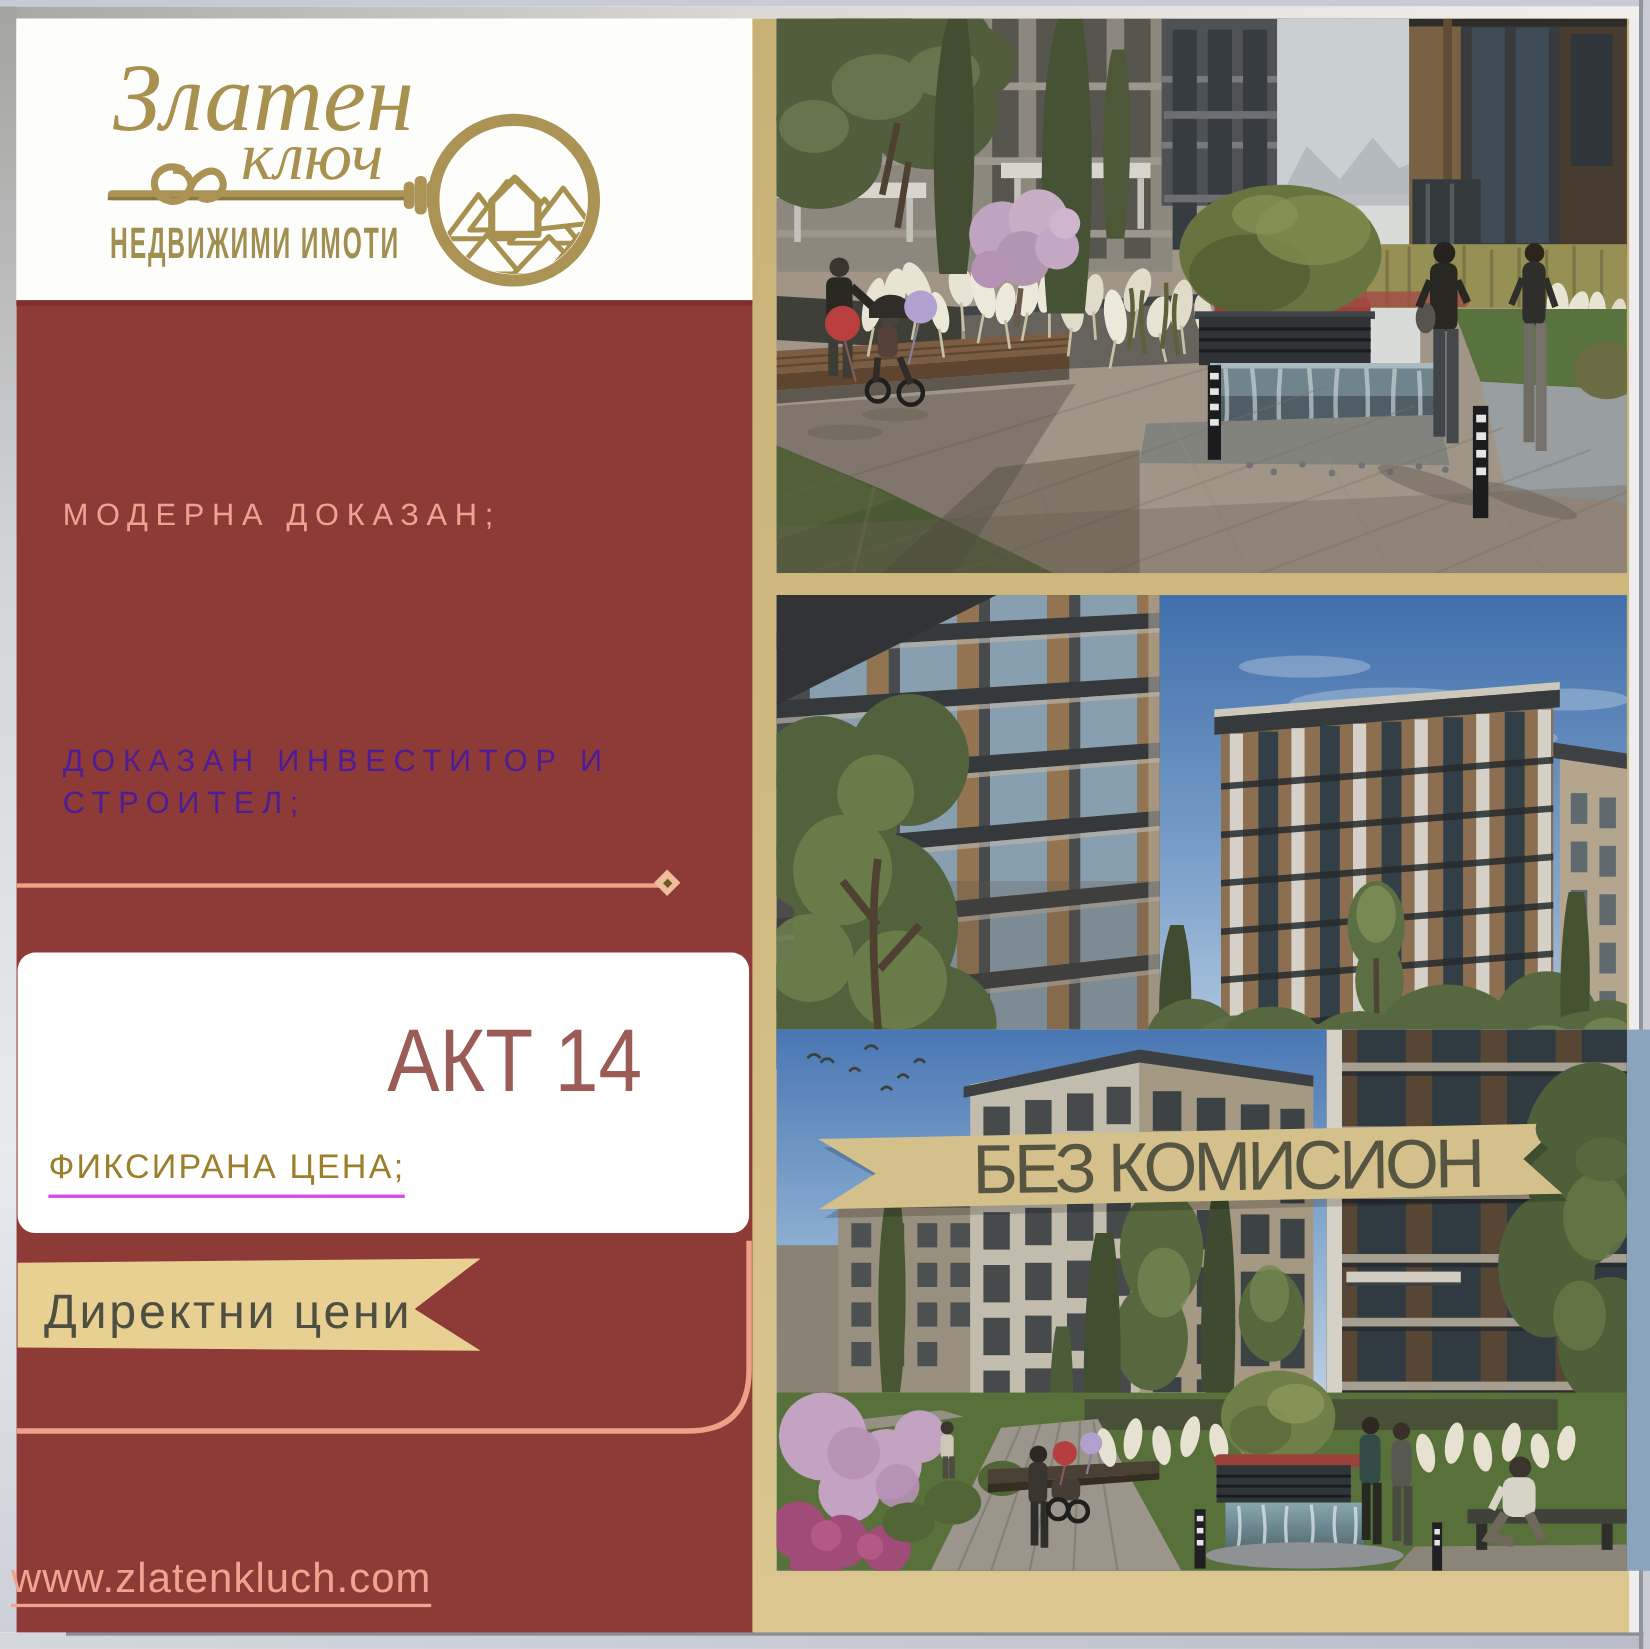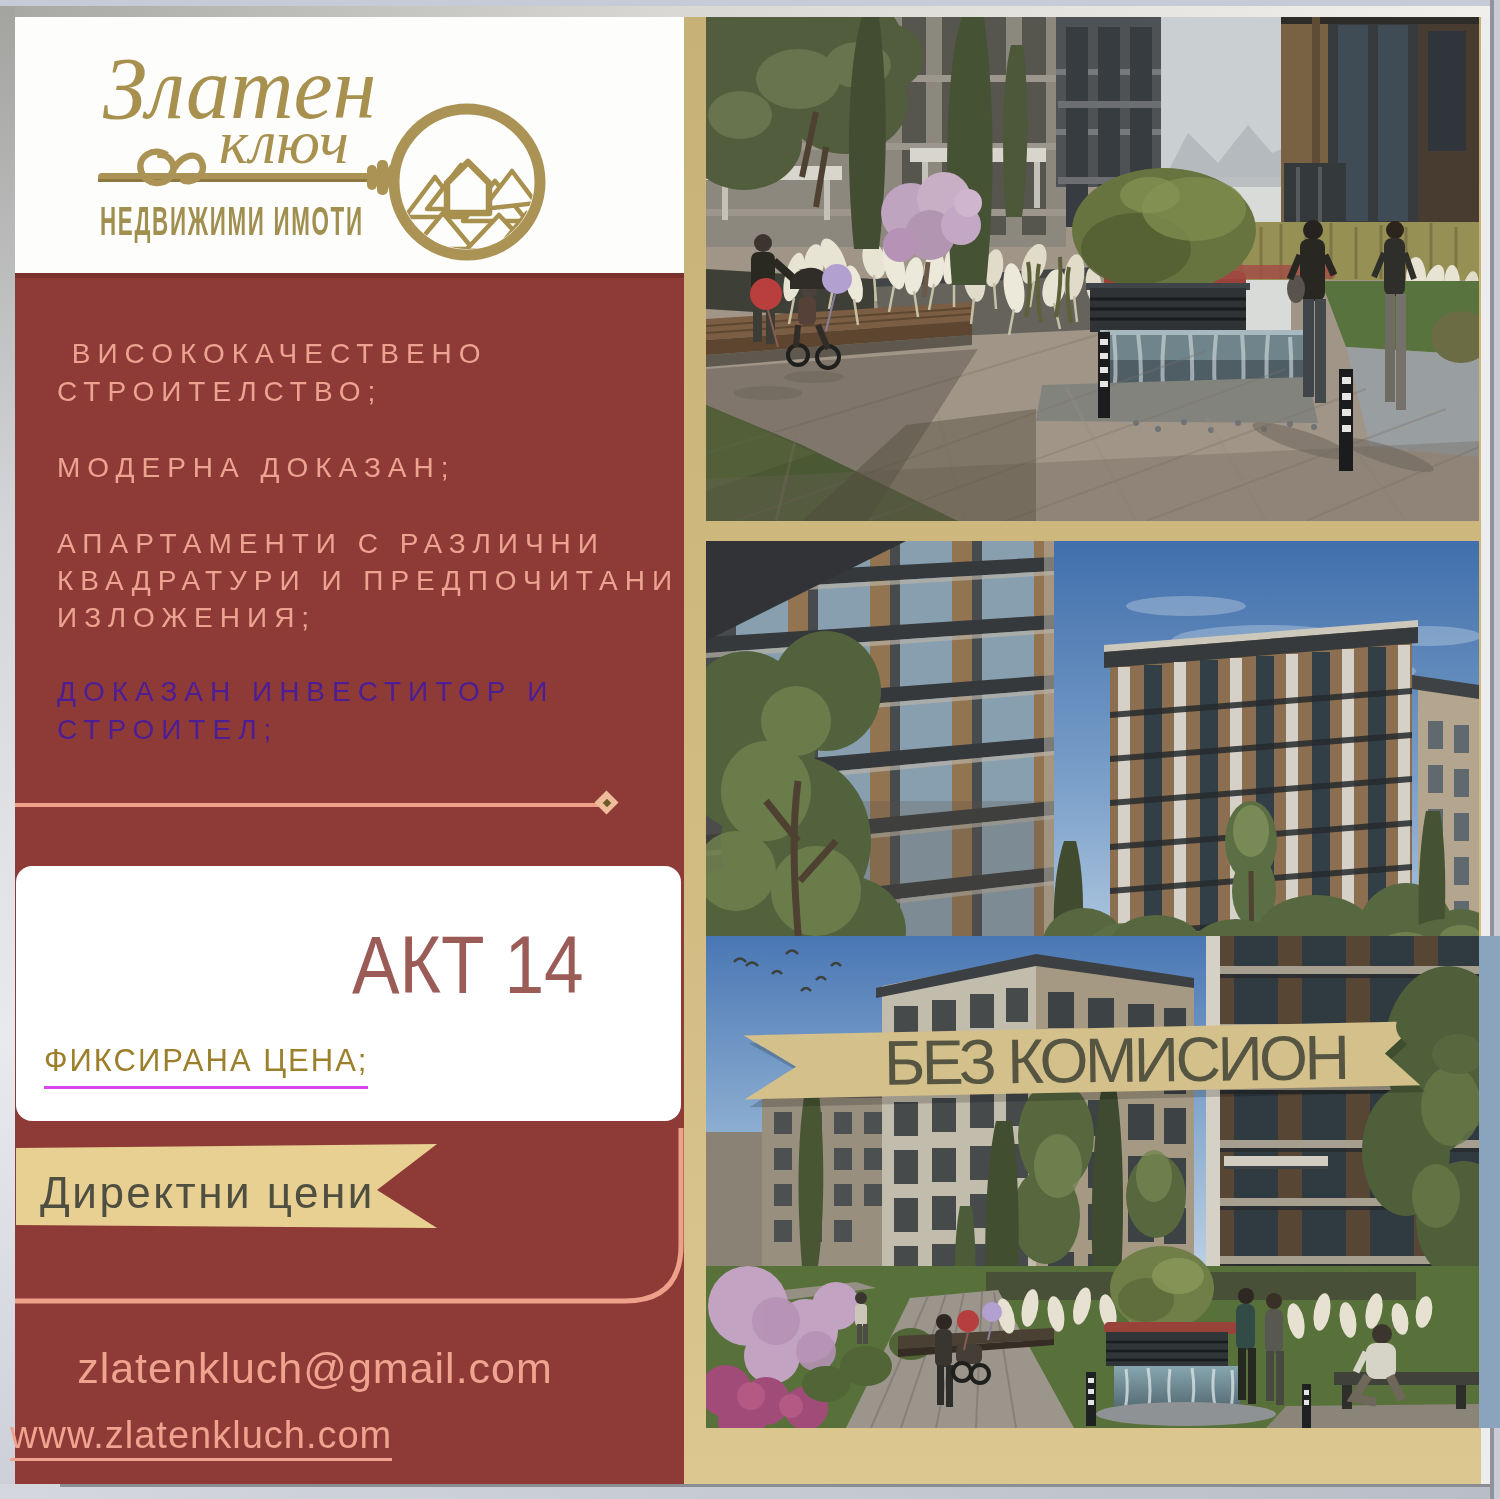--- a/index.html
+++ b/index.html
@@ -66,25 +66,23 @@
     </g>
 
     <text x="85" y="218" transform="translate(85,218) scale(0.56,1) translate(-85,-218)" font-family="Liberation Sans" font-weight="bold" font-size="40" fill="#a18f50" letter-spacing="3">НЕДВИЖИМИ ИМОТИ</text>
   </svg>
   </div>
 
   <div class="abs" style="left:15px;top:273px;width:671px;height:1211px;background:#8e3b38"></div>
 
   <div class="abs" style="left:15px;top:273px;width:671px;height:5px;background:#7b302e"></div>
 
-  <div class="abs" style="left:57px;top:335px;width:620px;font-size:28px;line-height:38px;letter-spacing:7px;color:#eca491">&nbsp;ВИСОКОКАЧЕСТВЕНО<br>СТРОИТЕЛСТВО;</div>
 
   <div class="abs" style="left:57px;top:449px;width:620px;font-size:28px;line-height:38px;letter-spacing:7px;color:#eca491">МОДЕРНА ДОКАЗАН;</div>
 
-  <div class="abs" style="left:57px;top:525px;width:645px;font-size:28px;line-height:37px;letter-spacing:7px;color:#eca491">АПАРТАМЕНТИ С РАЗЛИЧНИ КВАДРАТУРИ И ПРЕДПОЧИТАНИ ИЗЛОЖЕНИЯ;</div>
 
   <div class="abs" style="left:57px;top:673px;width:620px;font-size:28px;line-height:38px;letter-spacing:7px;color:#4c1d95">ДОКАЗАН ИНВЕСТИТОР И СТРОИТЕЛ;</div>
 
   <div class="abs" style="left:15px;top:803px;width:585px;height:4px;background:#eda189"></div>
 
   <div class="abs" style="left:598px;top:794px;width:17px;height:17px;transform:rotate(45deg);background:#f0bd9c"></div>
 
   <div class="abs" style="left:604px;top:800px;width:6px;height:6px;transform:rotate(45deg);background:#6b5a23"></div>
 
   <div class="abs" style="left:16px;top:866px;width:665px;height:255px;background:#ffffff;border-radius:16px"></div>
@@ -96,21 +94,20 @@
   <svg class="abs" style="left:0;top:1140px" width="450" height="95" viewBox="0 0 450 95">
     <polygon points="16,8 437,4 377,50 437,88 16,85" fill="#e7d091"></polygon>
   </svg>
 
   <div class="abs" style="left:40px;top:1168px;font-size:44px;letter-spacing:2.5px;color:#4f4f41;white-space:nowrap">Директни цени</div>
 
   <svg class="abs" style="left:0;top:1120px" width="700" height="364" viewBox="0 0 700 364">
     <path d="M 15,181 H 625 Q 681,181 681,125 V 8" fill="none" stroke="#eda189" stroke-width="5"></path>
   </svg>
 
-  <div class="abs" style="left:15px;top:1344px;width:600px;text-align:center;font-size:43px;letter-spacing:1px;color:#efa48f;white-space:nowrap">zlatenkluch@gmail.com</div>
 
   <div class="abs" style="left:10px;top:1414px;width:600px;font-size:38px;letter-spacing:1px;color:#efa48f"><span style="border-bottom:3px solid #efa48f;padding-bottom:2px">www.zlatenkluch.com</span></div>
 
   <div class="abs" style="left:684px;top:17px;width:797px;height:1467px;background:linear-gradient(180deg,#c7b176,#d2bc82 60%,#dbc78f)"></div>
 
   <div class="abs" style="left:706px;top:17px;width:773px;height:504px;background:#9a948c;filter:blur(0.7px) saturate(0.92) contrast(0.97)">
   <svg width="773" height="504" viewBox="0 0 773 504">
 
     <rect x="0" y="0" width="773" height="504" fill="#a29686"></rect>
 

